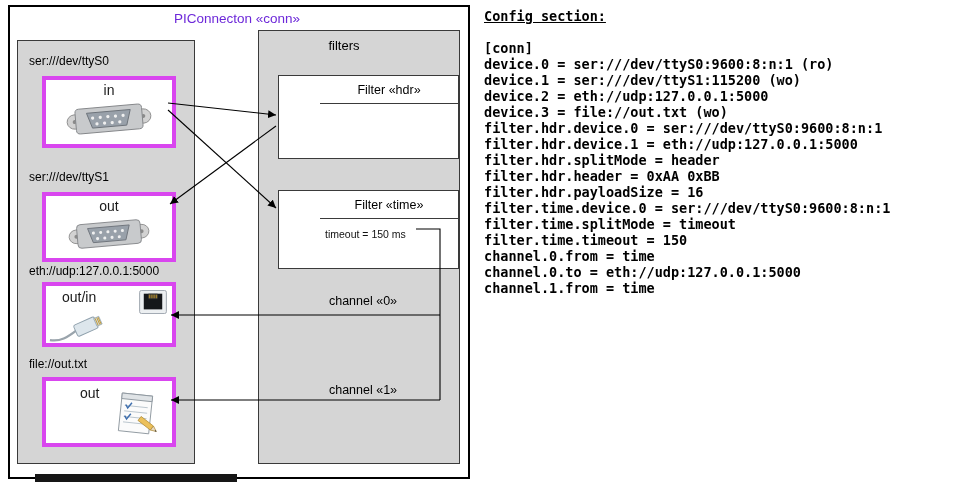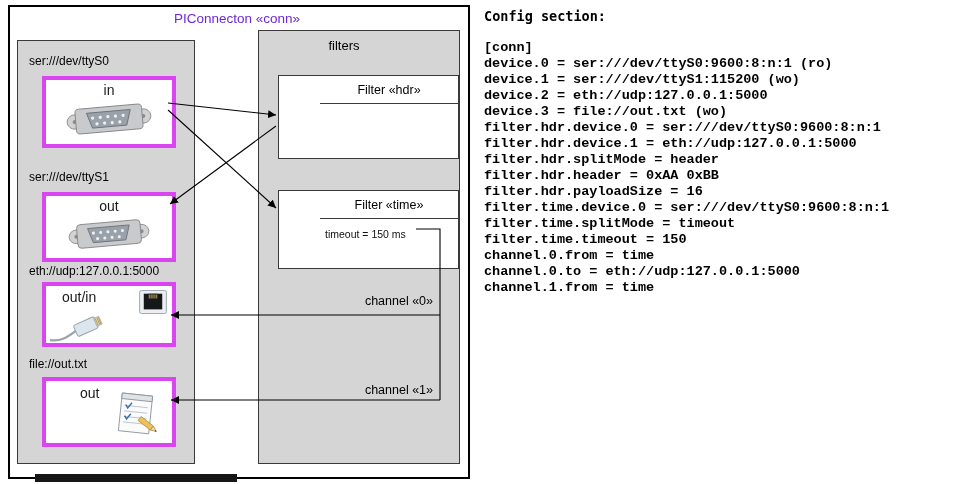--- a/index.html
+++ b/index.html
@@ -21,28 +21,28 @@
   .eth-mode{position:absolute;left:16px;top:3px;font-size:14px;color:#1a1a1a;}
   .file-mode{position:absolute;left:34px;top:4px;font-size:14px;color:#1a1a1a;}
   .eth-jack{position:absolute;right:5px;top:4px;}
   .eth-plug{position:absolute;left:3px;bottom:1px;}
   .doc-icon{position:absolute;right:12px;top:6px;}
 
   .filter-box{left:278px;width:138px;background:#fff;border:1px solid #3a3a3a;padding-left:41px;}
   .filter-title{text-align:center;font-size:12.5px;padding:7px 0 6px;border-bottom:1px solid #3a3a3a;color:#000;}
   .filter-params{padding:8px 5px;font-size:10.5px;line-height:14px;color:#111;}
 
-  .channel-label{width:140px;text-align:right;font-size:12.5px;color:#000;}
+  .channel-label{width:140px;text-align:center;font-size:12.5px;color:#000;}
 
   .overlay{position:absolute;left:0;top:0;pointer-events:none;}
   .ln{stroke:#000;stroke-width:1.1;fill:none;}
 
   .config{left:484px;top:8px;width:476px;font-family:"DejaVu Sans Mono","Liberation Mono",monospace;font-weight:bold;color:#000;}
-  .config-heading{font-size:13.5px;line-height:16px;white-space:pre;}
-  .config-lines{margin-top:16px;font-family:Liberation Mono, monospace;}
+  .config-heading{font-size:13.5px;line-height:16px;white-space:pre;text-decoration:underline;}
+  .config-lines{margin-top:16px;}
   .cfg-line{font-size:13.5px;line-height:16px;white-space:pre;}
 
   .bottom-bar{left:35px;top:474px;width:202px;height:8px;background:#161616;}
 </style>
 </head>
 <body>
 
 <div class="stage">
 
   <div class="abs outer-box"></div>

